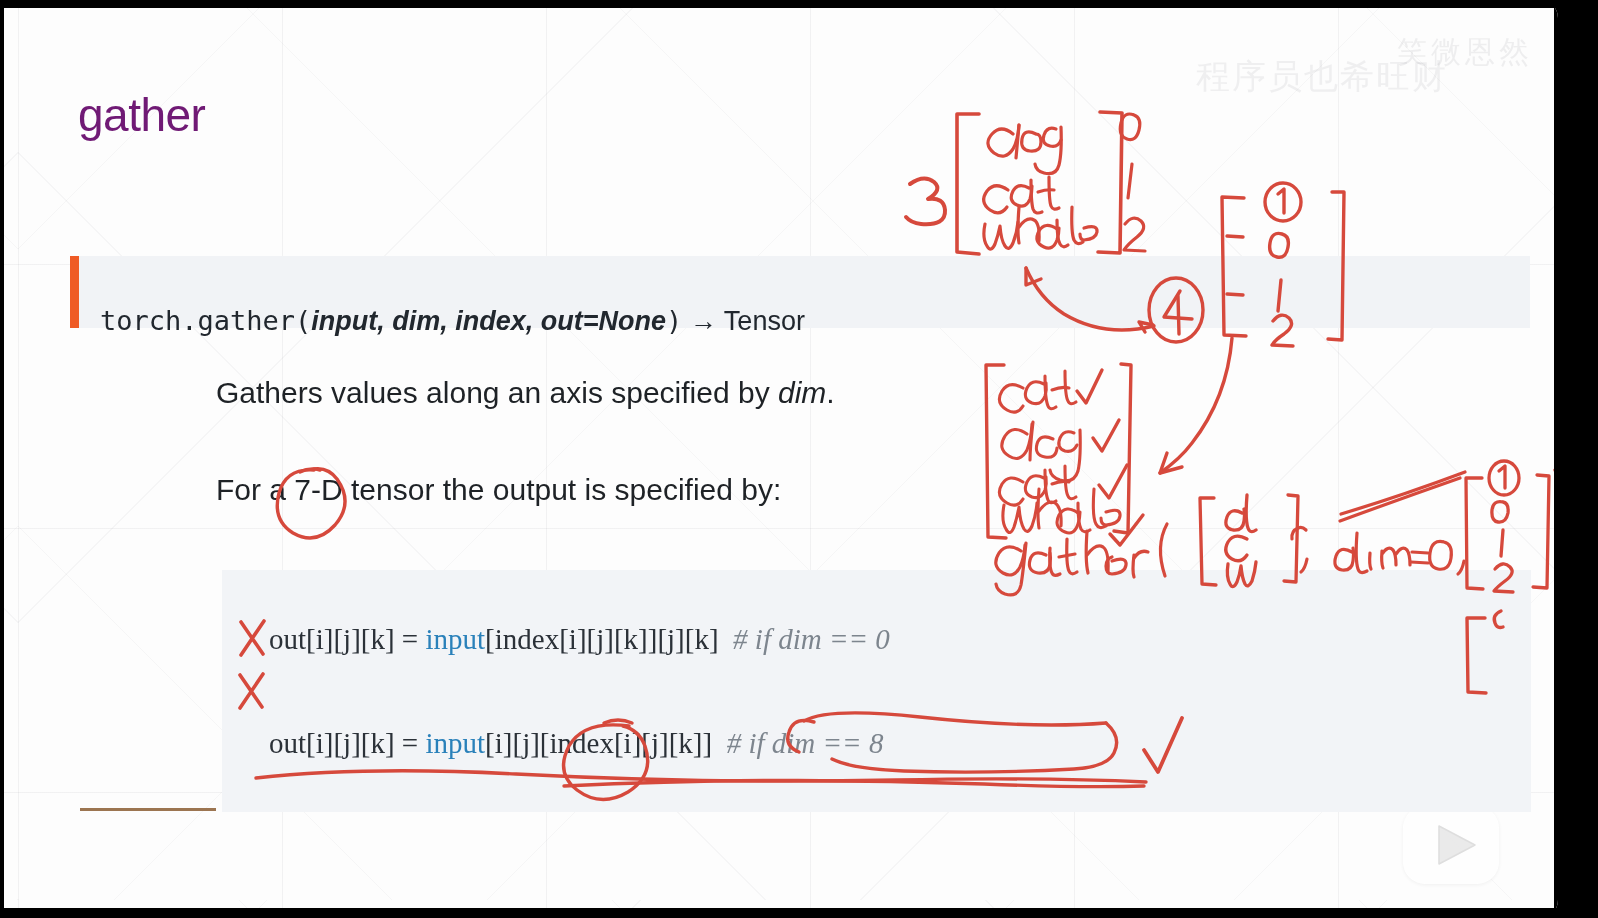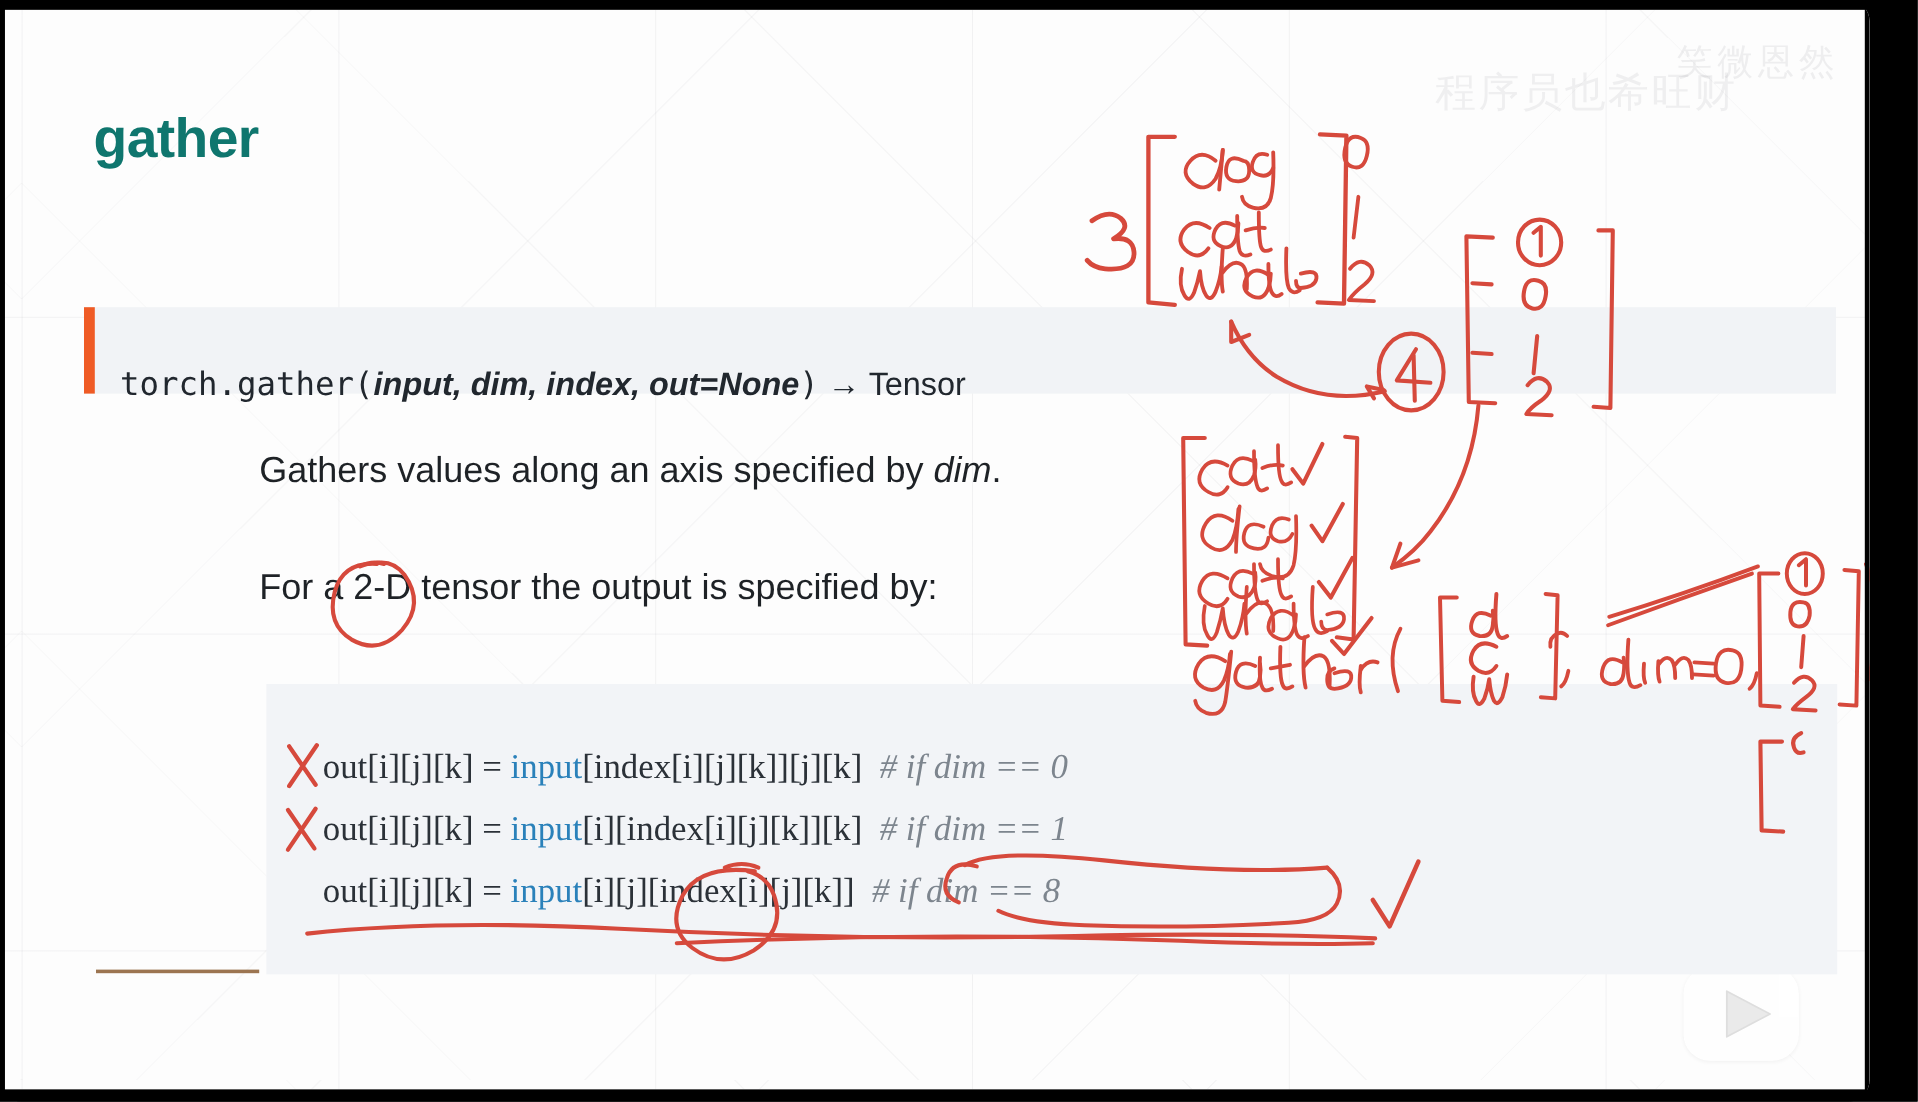--- a/index.html
+++ b/index.html
@@ -67,22 +67,22 @@
     background-position: 14px -8px, 14px -8px, 14px -8px, 14px -8px;
     pointer-events: none;
   }
 
   
   #title {
     position: absolute;
     left: 74px;
     top: 84px;
     font-size: 46px;
-    font-weight: bold;
-    color: #0f766e;
+    font-weight: normal;
+    color: #701a75;
     letter-spacing: -0.5px;
     line-height: 1;
   }
 
   
   #sig-block {
     position: absolute;
     left: 66px;
     top: 248px;
     width: 1460px;
@@ -222,26 +222,25 @@
 
     <div id="title">gather</div>
 
     <div id="sig-block">
       <div id="sig-accent"></div>
       <div id="sig-text"><span>torch.gather(</span><span class="it">input, dim, index, out=None</span><span>)</span><span class="arrow"> → </span><span class="tensor">Tensor</span></div>
     </div>
 
     <div class="para" id="para1"><span>Gathers values along an axis specified by </span><em>dim</em><span>.</span></div>
 
-    <div class="para" id="para2"><span>For a 2-D tensor the output is specified by:</span></div>
+    <div class="para" id="para2"><span>For a 7-D tensor the output is specified by:</span></div>
 
     <div id="code-block">
       <div class="code-line" id="code1"><span>out[i][j][k] = </span><span class="kw">input</span><span>[index[i][j][k]][j][k]</span><span class="cmt">  <span># if dim == 0</span></span></div>
 
-      <div class="code-line" id="code2"><span>out[i][j][k] = </span><span class="kw">input</span><span>[i][index[i][j][k]][k]</span><span class="cmt">  <span># if dim == 1</span></span></div>
 
       <div class="code-line" id="code3"><span>out[i][j][k] = </span><span class="kw">input</span><span>[i][j][index[i][j][k]]</span><span class="cmt">  <span># if dim == 8</span></span></div>
     </div>
 
     <div id="tan-rule"></div>
 
     <svg id="ink" viewBox="0 0 1590 900">
       <g stroke="#d6493c" fill="none" stroke-width="3.4" stroke-linecap="round" stroke-linejoin="round">
 
         <g stroke-width="4">

